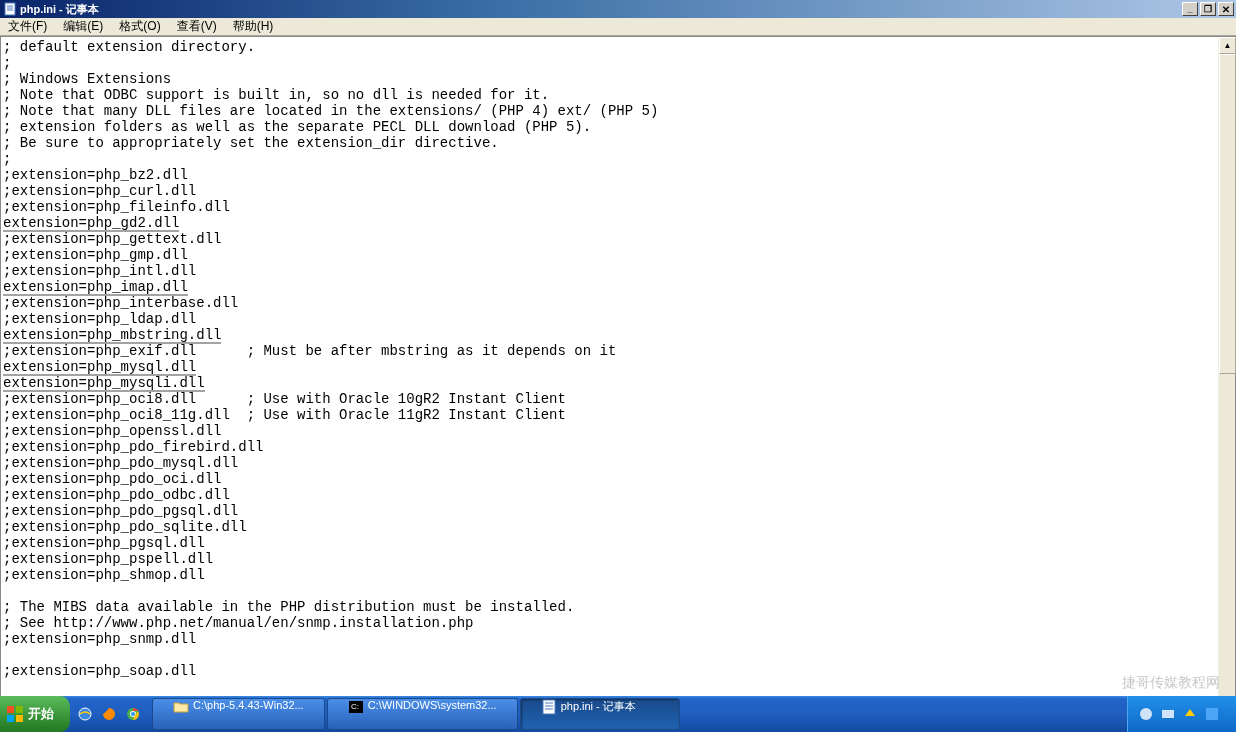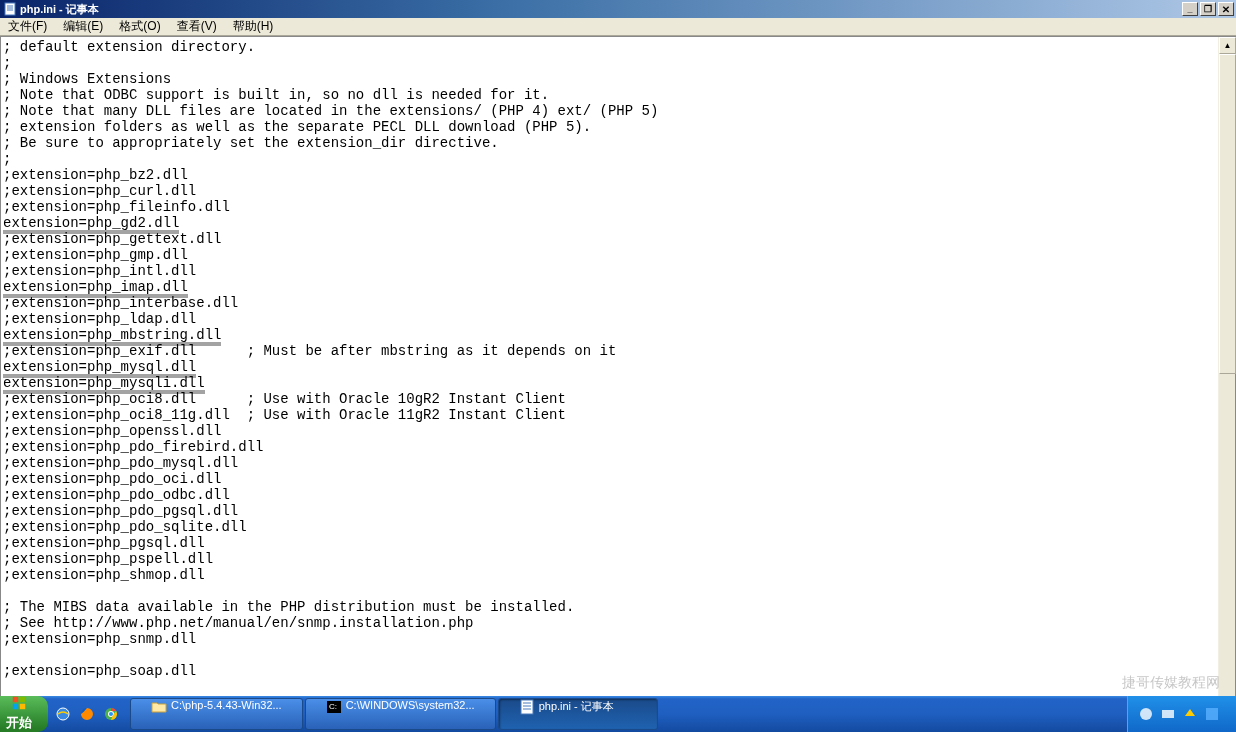--- a/index.html
+++ b/index.html
@@ -25,21 +25,21 @@
   }
   .menuitem { padding: 4px 8px; cursor: pointer; }
   .editor-wrap { position: relative; height: 720px; background:#fff; border:1px solid #888; margin:0;}
   .editor {
     position: absolute; left:0;top:0;right:17px;bottom:17px;
     background: #fff; font-family: "SimSun","NSimSun","Courier New", monospace;
     font-size: 14px; line-height: 16px; white-space: pre; color: #000;
     overflow: hidden; padding: 2px;
   }
   .editor .line { display:block; height:16px; }
-  .underline-red { border-bottom: 4px solid #a3a3a3; display:inline-block; line-height:14px;}
+  .underline-red { border-bottom: 2px solid #a3a3a3; display:inline-block; line-height:14px;}
   .vscroll { position:absolute; right:0; top:0; width:17px; bottom:17px; background:#ece9d8;
     border-left:1px solid #f1efe2;}
   .sbtn { width:17px;height:17px;background:#ece9d8;border:1px solid #fff;
     border-right-color:#aca899;border-bottom-color:#aca899;display:flex;
     align-items:center;justify-content:center;font-size:8px;color:#000;cursor:pointer;}
   .vscroll .up{position:absolute;top:0;}
   .vscroll .down{position:absolute;bottom:0;}
   .vthumb{position:absolute;left:0;width:17px;background:#ece9d8;border:1px solid #fff;
     border-right-color:#aca899;border-bottom-color:#aca899;cursor:pointer;}
   .hscroll { position:absolute;left:0;bottom:0;right:17px;height:17px;background:#ece9d8;
@@ -50,21 +50,21 @@
     border-right-color:#aca899;border-bottom-color:#aca899;cursor:pointer;}
   .corner{position:absolute;right:0;bottom:0;width:17px;height:17px;background:#ece9d8;}
   .taskbar {
     position:absolute;bottom:0;left:0;right:0;height:36px;
     background:linear-gradient(to bottom,#3a8ae3,#2263c8 8%,#1f5fc0 50%,#134aa0);
     display:flex;align-items:center;color:#fff;font-size:11px;
   }
   .start-btn {
     height:36px;padding:0 16px 0 6px;display:flex;align-items:center;font-weight:bold;
     font-size:13px;background:linear-gradient(to bottom,#5abc5a,#267d26 90%);
-    border-radius:0 10px 10px 0;cursor:pointer;color:#fff;gap:4px;flex-direction:column;
+    border-radius:0 10px 10px 0;cursor:pointer;color:#fff;gap:4px;
   }
   .start-btn svg{width:18px;height:18px;}
   .ql{display:flex;gap:2px;padding:0 4px;}
   .ql-item{width:22px;height:22px;display:flex;align-items:center;justify-content:center;cursor:pointer;}
   .tb-tasks{display:flex;gap:2px;padding:0 4px;flex:1;}
   .tb-task{
     height:32px;min-width:160px;background:linear-gradient(to bottom,#4a8fe8,#2962b8);
     border:1px solid #1a4a8a;border-radius:3px;display:flex;padding:0 20px;
     color:#fff;gap:4px;cursor:pointer;font-size:11px;overflow:hidden;
   }

